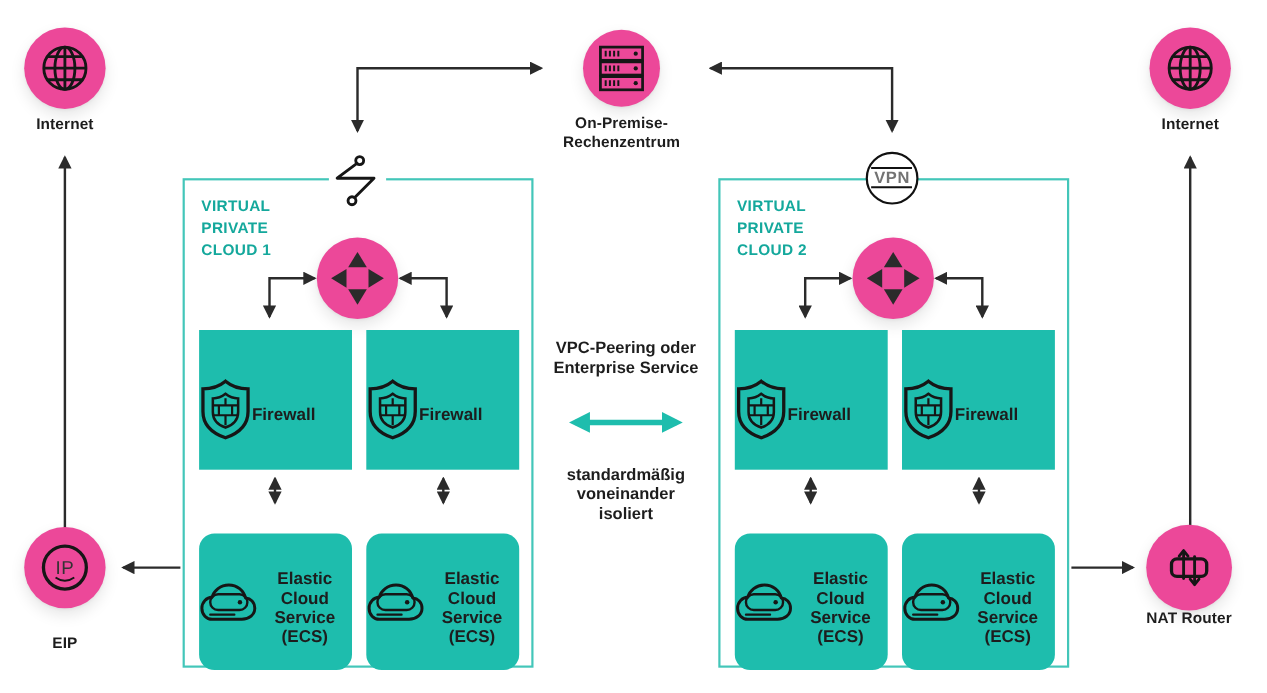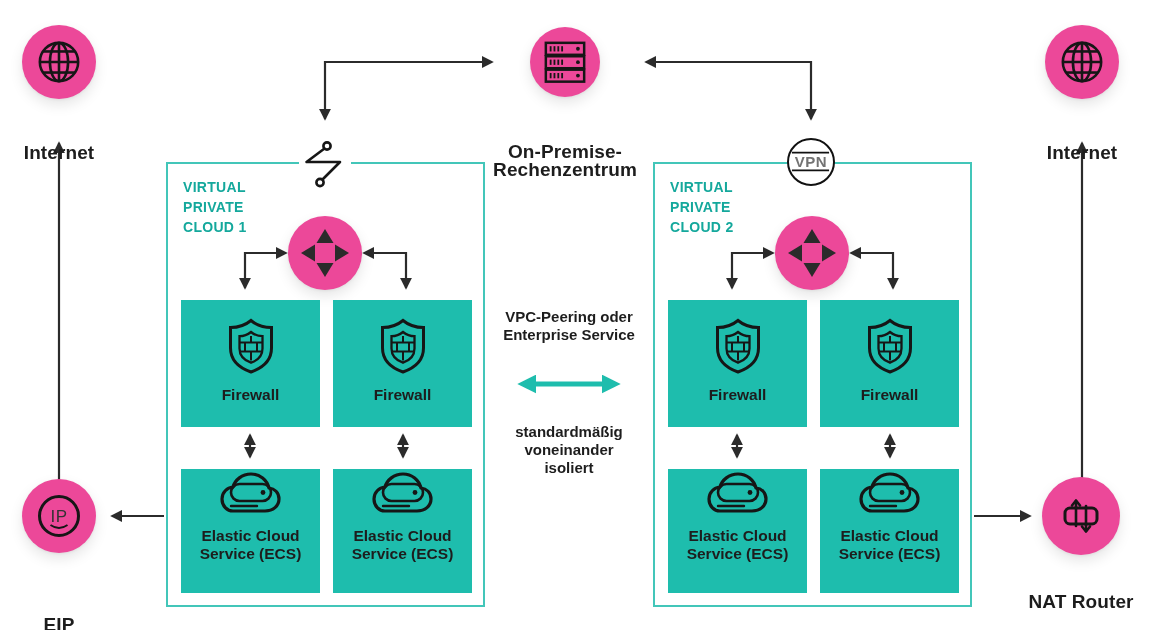--- a/index.html
+++ b/index.html
@@ -11,30 +11,30 @@
     --icon-stroke:#161616;
   }
   *{margin:0;padding:0;box-sizing:border-box;}
   body{background:#fff;font-family:"Liberation Sans",sans-serif;}
   .canvas{position:relative;width:1152px;height:630px;background:#ffffff;overflow:hidden;}
   svg{display:block;}
   .lines{position:absolute;left:0;top:0;z-index:1;}
   .circle-node{position:absolute;background:#ec4899;border-radius:50%;
     box-shadow:0 6px 14px rgba(0,0,0,.10),0 1px 3px rgba(0,0,0,.06);
     display:flex;align-items:center;justify-content:center;z-index:2;}
-  .node-label{position:absolute;text-align:center;font-weight:700;font-size:19px;
-    color:var(--label-color);line-height:17.5px;z-index:2;letter-spacing:.1px;margin-top:40px;}
+  .node-label{position:absolute;text-align:center;font-weight:700;font-size:14px;
+    color:var(--label-color);line-height:17.5px;z-index:2;letter-spacing:.1px;}
   .vpc{position:absolute;top:162px;width:319px;height:445px;border:2px solid var(--teal-border);z-index:1;}
   .vpc-title{position:absolute;left:183px;top:177px;font-weight:700;font-size:14px;
     line-height:20px;color:var(--teal-title);letter-spacing:.3px;z-index:2;}
   .vpc-title span{display:block;}
   .teal-box{position:absolute;width:139px;background:var(--teal-fill);
-    display:flex;flex-direction:column;align-items:center;z-index:2;}
+    display:flex;flex-direction:row;align-items:center;z-index:2;}
   .fw-box{top:300px;height:127px;padding-top:18px;}
-  .ecs-box{top:469px;height:124px;}
+  .ecs-box{top:485px;height:124px;border-radius:14px;}
   .box-label{font-weight:700;font-size:15.5px;color:var(--label-color);
     line-height:17.5px;text-align:center;}
   .fw-box .box-label{margin-top:11px;}
   .ecs-box .box-label{margin-top:12px;}
   .center-text{position:absolute;left:487px;width:164px;text-align:center;
     font-weight:700;font-size:15px;line-height:18px;color:var(--label-color);z-index:2;}
   .switch-wrap{position:absolute;left:299px;top:135px;width:52px;height:54px;background:#fff;
     display:flex;align-items:center;justify-content:center;z-index:3;}
   .vpn-wrap{position:absolute;left:787px;top:138px;width:48px;height:48px;background:#fff;
     border:2.5px solid #111;border-radius:50%;z-index:3;

